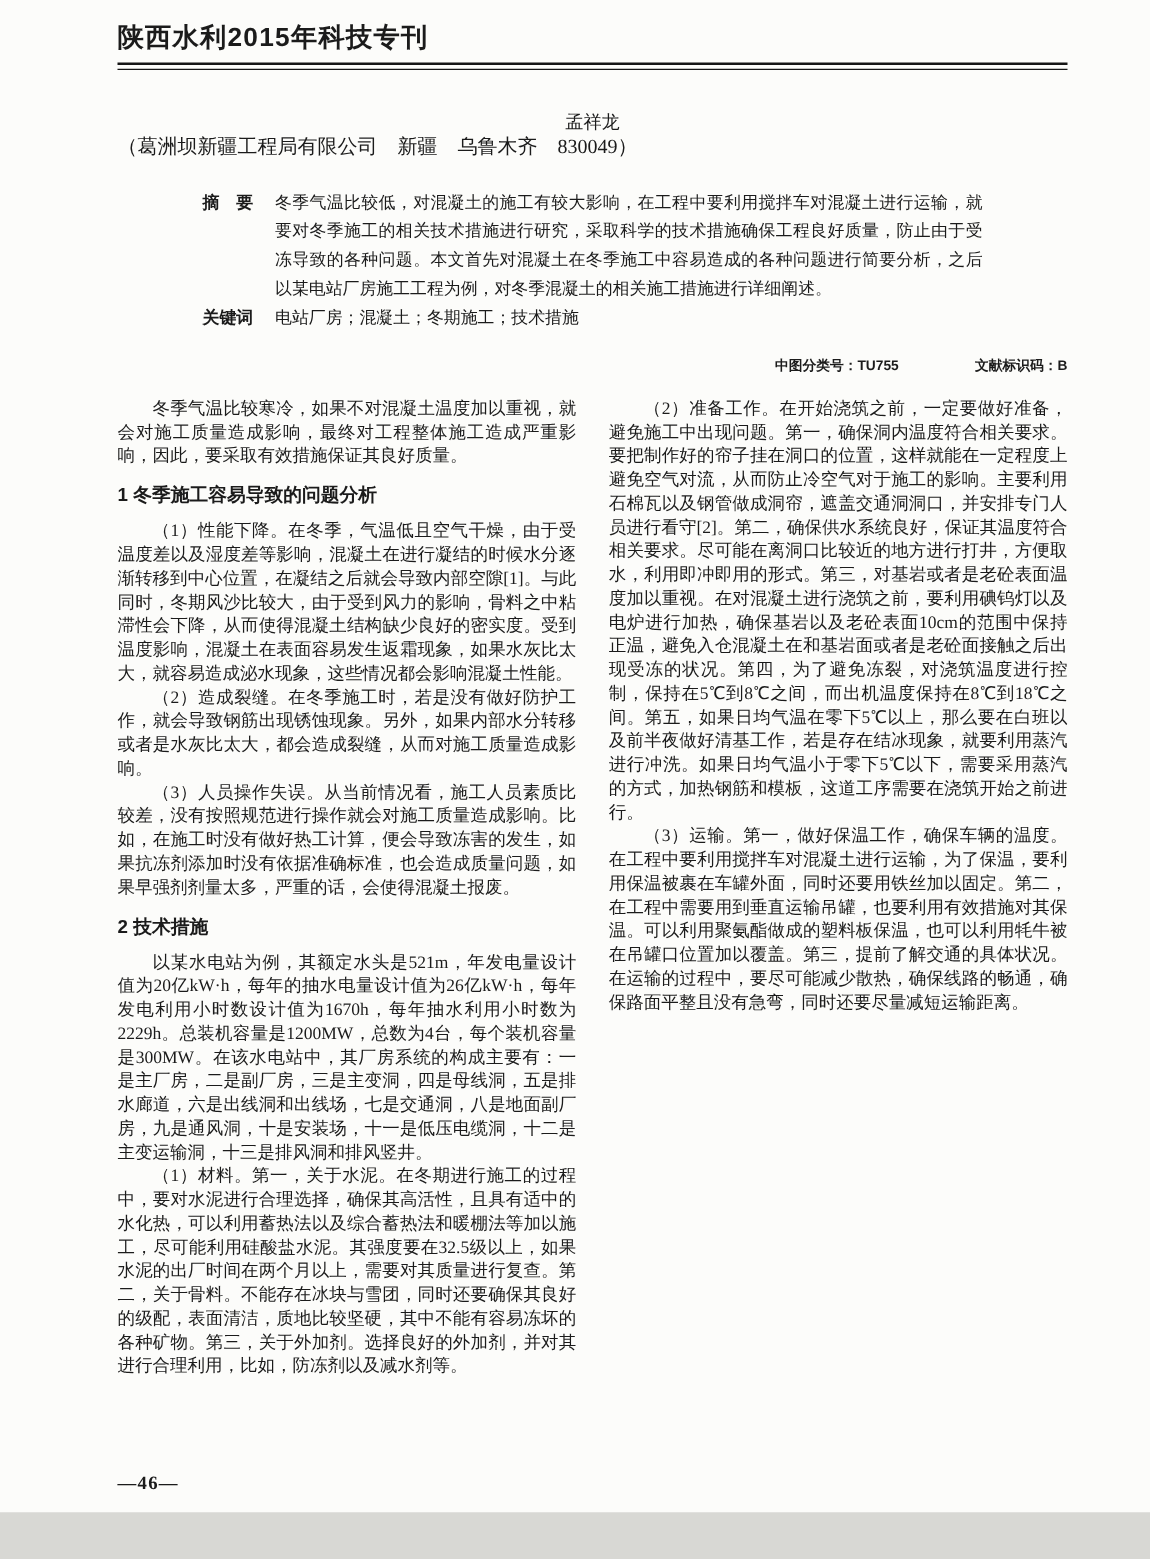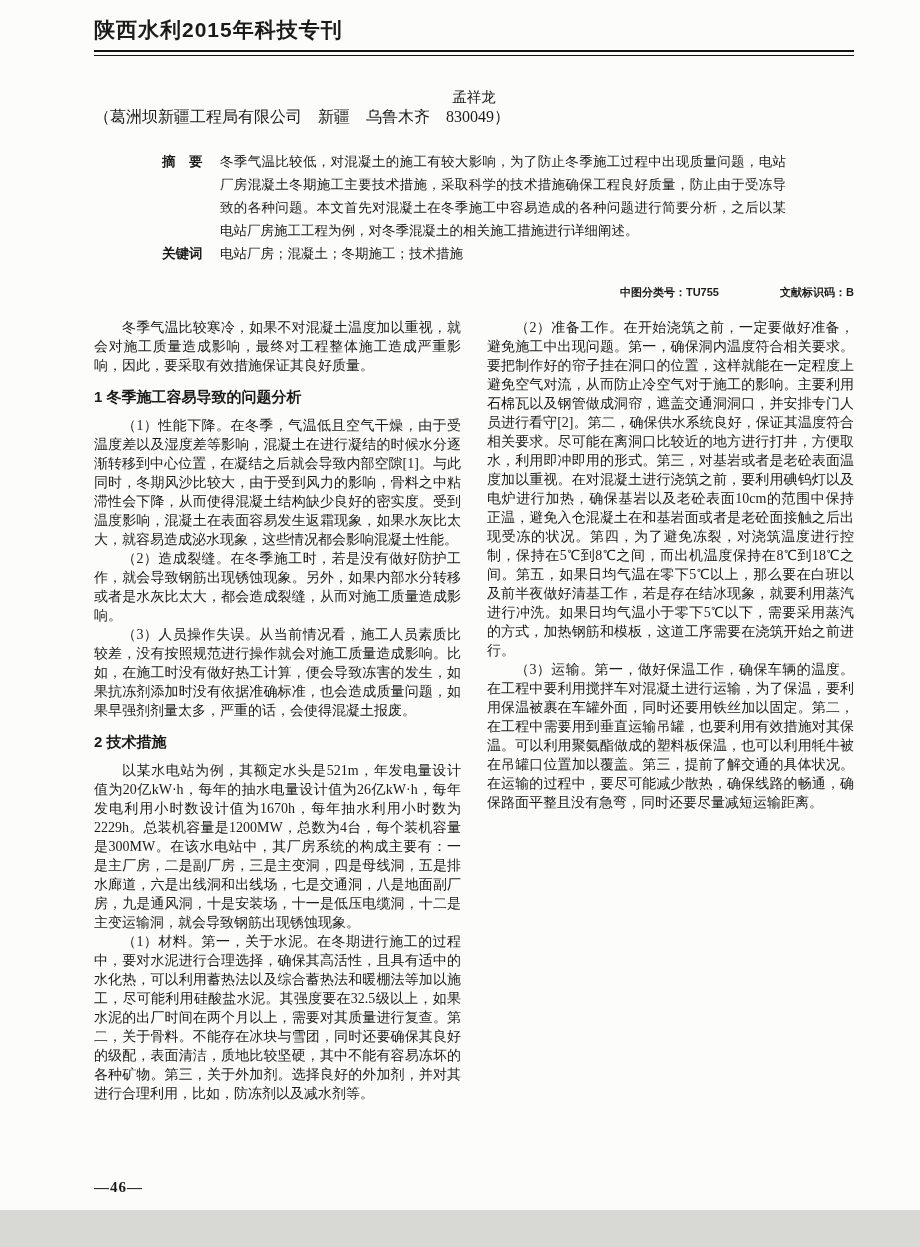--- a/index.html
+++ b/index.html
@@ -116,41 +116,41 @@
   <div class="journal-header">陕西水利2015年科技专刊</div>
   <div class="header-rule"></div>
 
 
   <div class="author-name">孟祥龙</div>
   <div class="affiliation">（葛洲坝新疆工程局有限公司　新疆　乌鲁木齐　830049）</div>
 
   <div class="meta-block">
     <div class="meta-row">
       <div class="meta-label">摘　要</div>
-      <div class="meta-text">冬季气温比较低，对混凝土的施工有较大影响，为了防止冬季施工过程中出现质量问题，电站厂房混凝土冬期施工主要技术措施，采取科学的技术措施确保工程良好质量，防止由于受冻导致的各种问题。本文首先对混凝土在冬季施工中容易造成的各种问题进行简要分析，之后以某电站厂房施工工程为例，对冬季混凝土的相关施工措施进行详细阐述。</div>
+      <div class="meta-text">冬季气温比较低，对混凝土的施工有较大影响，在工程中要利用搅拌车对混凝土进行运输，就要对冬季施工的相关技术措施进行研究，采取科学的技术措施确保工程良好质量，防止由于受冻导致的各种问题。本文首先对混凝土在冬季施工中容易造成的各种问题进行简要分析，之后以某电站厂房施工工程为例，对冬季混凝土的相关施工措施进行详细阐述。</div>
     </div>
     <div class="meta-row">
       <div class="meta-label">关键词</div>
       <div class="meta-text">电站厂房；混凝土；冬期施工；技术措施</div>
     </div>
   </div>
 
   <div class="clc-line">
     <span>中图分类号：TU755</span>
     <span>文献标识码：B</span>
   </div>
 
   <div class="article-body">
     <p>冬季气温比较寒冷，如果不对混凝土温度加以重视，就会对施工质量造成影响，最终对工程整体施工造成严重影响，因此，要采取有效措施保证其良好质量。</p>
     <h2>1 冬季施工容易导致的问题分析</h2>
     <p>（1）性能下降。在冬季，气温低且空气干燥，由于受温度差以及湿度差等影响，混凝土在进行凝结的时候水分逐渐转移到中心位置，在凝结之后就会导致内部空隙[1]。与此同时，冬期风沙比较大，由于受到风力的影响，骨料之中粘滞性会下降，从而使得混凝土结构缺少良好的密实度。受到温度影响，混凝土在表面容易发生返霜现象，如果水灰比太大，就容易造成泌水现象，这些情况都会影响混凝土性能。</p>
     <p>（2）造成裂缝。在冬季施工时，若是没有做好防护工作，就会导致钢筋出现锈蚀现象。另外，如果内部水分转移或者是水灰比太大，都会造成裂缝，从而对施工质量造成影响。</p>
     <p>（3）人员操作失误。从当前情况看，施工人员素质比较差，没有按照规范进行操作就会对施工质量造成影响。比如，在施工时没有做好热工计算，便会导致冻害的发生，如果抗冻剂添加时没有依据准确标准，也会造成质量问题，如果早强剂剂量太多，严重的话，会使得混凝土报废。</p>
     <h2>2 技术措施</h2>
-    <p>以某水电站为例，其额定水头是521m，年发电量设计值为20亿kW·h，每年的抽水电量设计值为26亿kW·h，每年发电利用小时数设计值为1670h，每年抽水利用小时数为2229h。总装机容量是1200MW，总数为4台，每个装机容量是300MW。在该水电站中，其厂房系统的构成主要有：一是主厂房，二是副厂房，三是主变洞，四是母线洞，五是排水廊道，六是出线洞和出线场，七是交通洞，八是地面副厂房，九是通风洞，十是安装场，十一是低压电缆洞，十二是主变运输洞，就会导致钢筋出现锈蚀现象。</p>
+    <p>以某水电站为例，其额定水头是521m，年发电量设计值为20亿kW·h，每年的抽水电量设计值为26亿kW·h，每年发电利用小时数设计值为1670h，每年抽水利用小时数为2229h。总装机容量是1200MW，总数为4台，每个装机容量是300MW。在该水电站中，其厂房系统的构成主要有：一是主厂房，二是副厂房，三是主变洞，四是母线洞，五是排水廊道，六是出线洞和出线场，七是交通洞，八是地面副厂房，九是通风洞，十是安装场，十一是低压电缆洞，十二是主变运输洞，十三是排风洞和排风竖井。</p>
     <p>（1）材料。第一，关于水泥。在冬期进行施工的过程中，要对水泥进行合理选择，确保其高活性，且具有适中的水化热，可以利用蓄热法以及综合蓄热法和暖棚法等加以施工，尽可能利用硅酸盐水泥。其强度要在32.5级以上，如果水泥的出厂时间在两个月以上，需要对其质量进行复查。第二，关于骨料。不能存在冰块与雪团，同时还要确保其良好的级配，表面清洁，质地比较坚硬，其中不能有容易冻坏的各种矿物。第三，关于外加剂。选择良好的外加剂，并对其进行合理利用，比如，防冻剂以及减水剂等。</p>
     <p>（2）准备工作。在开始浇筑之前，一定要做好准备，避免施工中出现问题。第一，确保洞内温度符合相关要求。要把制作好的帘子挂在洞口的位置，这样就能在一定程度上避免空气对流，从而防止冷空气对于施工的影响。主要利用石棉瓦以及钢管做成洞帘，遮盖交通洞洞口，并安排专门人员进行看守[2]。第二，确保供水系统良好，保证其温度符合相关要求。尽可能在离洞口比较近的地方进行打井，方便取水，利用即冲即用的形式。第三，对基岩或者是老砼表面温度加以重视。在对混凝土进行浇筑之前，要利用碘钨灯以及电炉进行加热，确保基岩以及老砼表面10cm的范围中保持正温，避免入仓混凝土在和基岩面或者是老砼面接触之后出现受冻的状况。第四，为了避免冻裂，对浇筑温度进行控制，保持在5℃到8℃之间，而出机温度保持在8℃到18℃之间。第五，如果日均气温在零下5℃以上，那么要在白班以及前半夜做好清基工作，若是存在结冰现象，就要利用蒸汽进行冲洗。如果日均气温小于零下5℃以下，需要采用蒸汽的方式，加热钢筋和模板，这道工序需要在浇筑开始之前进行。</p>
     <p>（3）运输。第一，做好保温工作，确保车辆的温度。在工程中要利用搅拌车对混凝土进行运输，为了保温，要利用保温被裹在车罐外面，同时还要用铁丝加以固定。第二，在工程中需要用到垂直运输吊罐，也要利用有效措施对其保温。可以利用聚氨酯做成的塑料板保温，也可以利用牦牛被在吊罐口位置加以覆盖。第三，提前了解交通的具体状况。在运输的过程中，要尽可能减少散热，确保线路的畅通，确保路面平整且没有急弯，同时还要尽量减短运输距离。</p>
 
   </div>
 
   <div class="page-number">—46—</div>
 
 </div>
 

